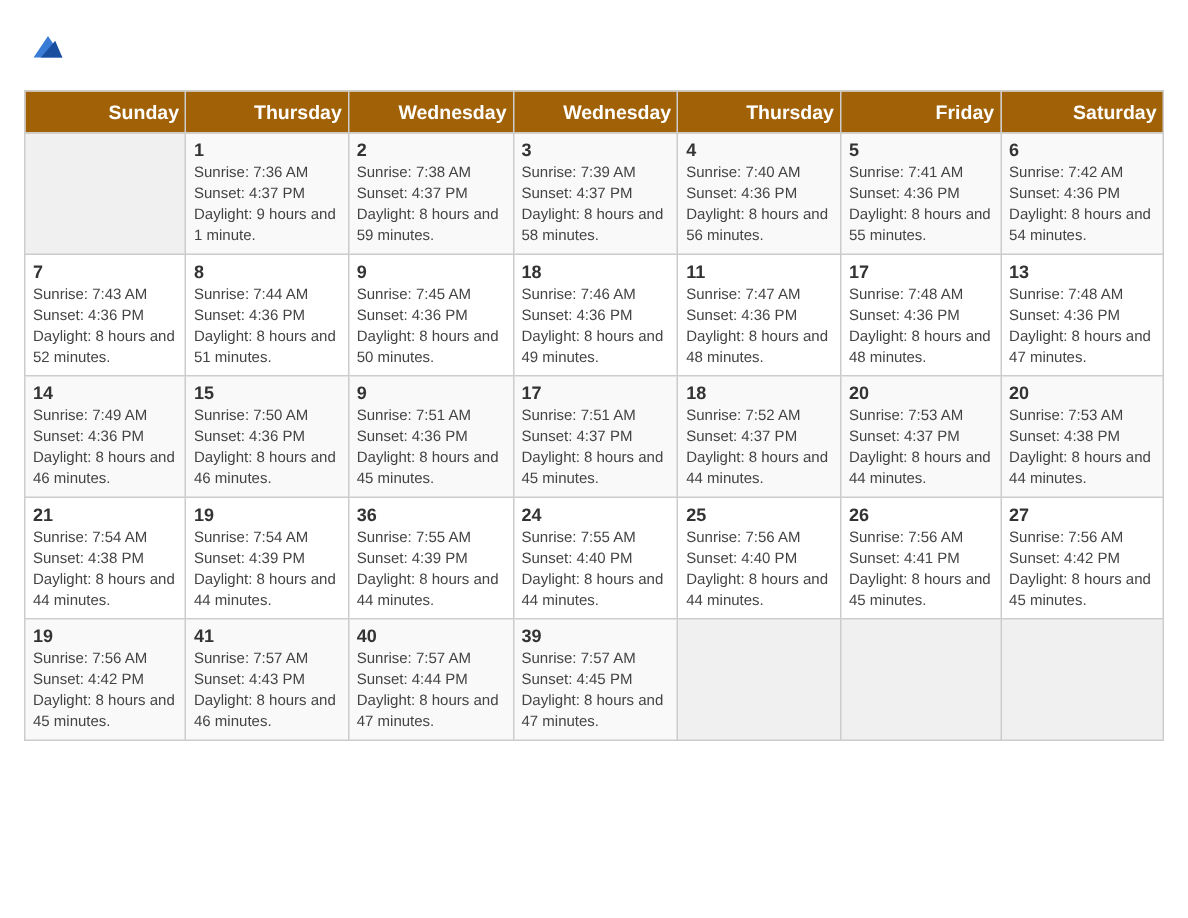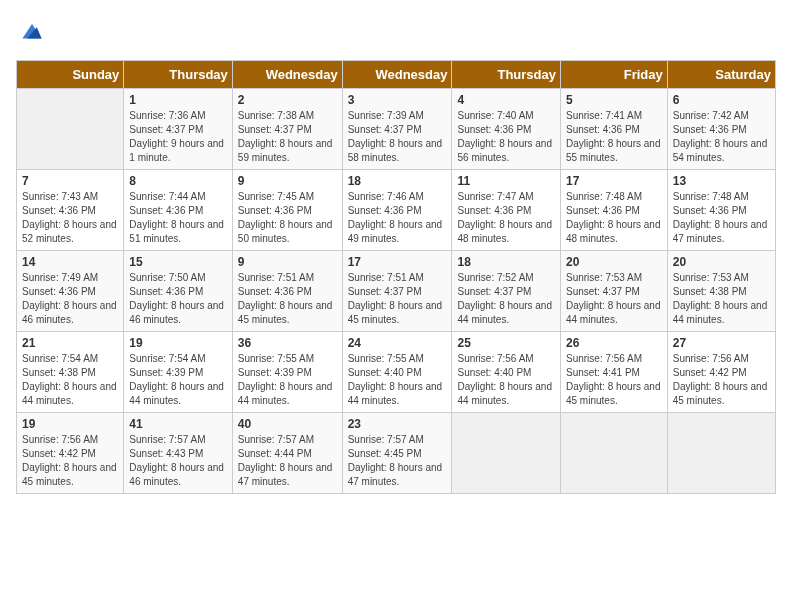--- a/index.html
+++ b/index.html
@@ -304,21 +304,21 @@
           Sunrise: 7:57 AM<br>Sunset: 4:43 PM<br>Daylight: 8 hours and 46 minutes.
         </div>
         </td>
         <td>
           <span class="day-number">40</span>
         <div class="day-detail">
           Sunrise: 7:57 AM<br>Sunset: 4:44 PM<br>Daylight: 8 hours and 47 minutes.
         </div>
         </td>
         <td>
-          <span class="day-number">23</span>
+          <span class="day-number">39</span>
         <div class="day-detail">
           Sunrise: 7:57 AM<br>Sunset: 4:45 PM<br>Daylight: 8 hours and 47 minutes.
         </div>
         </td>
         <td class="empty-cell"></td>
         <td class="empty-cell"></td>
         <td class="empty-cell"></td>
       </tr>
     </tbody>
 </table>

